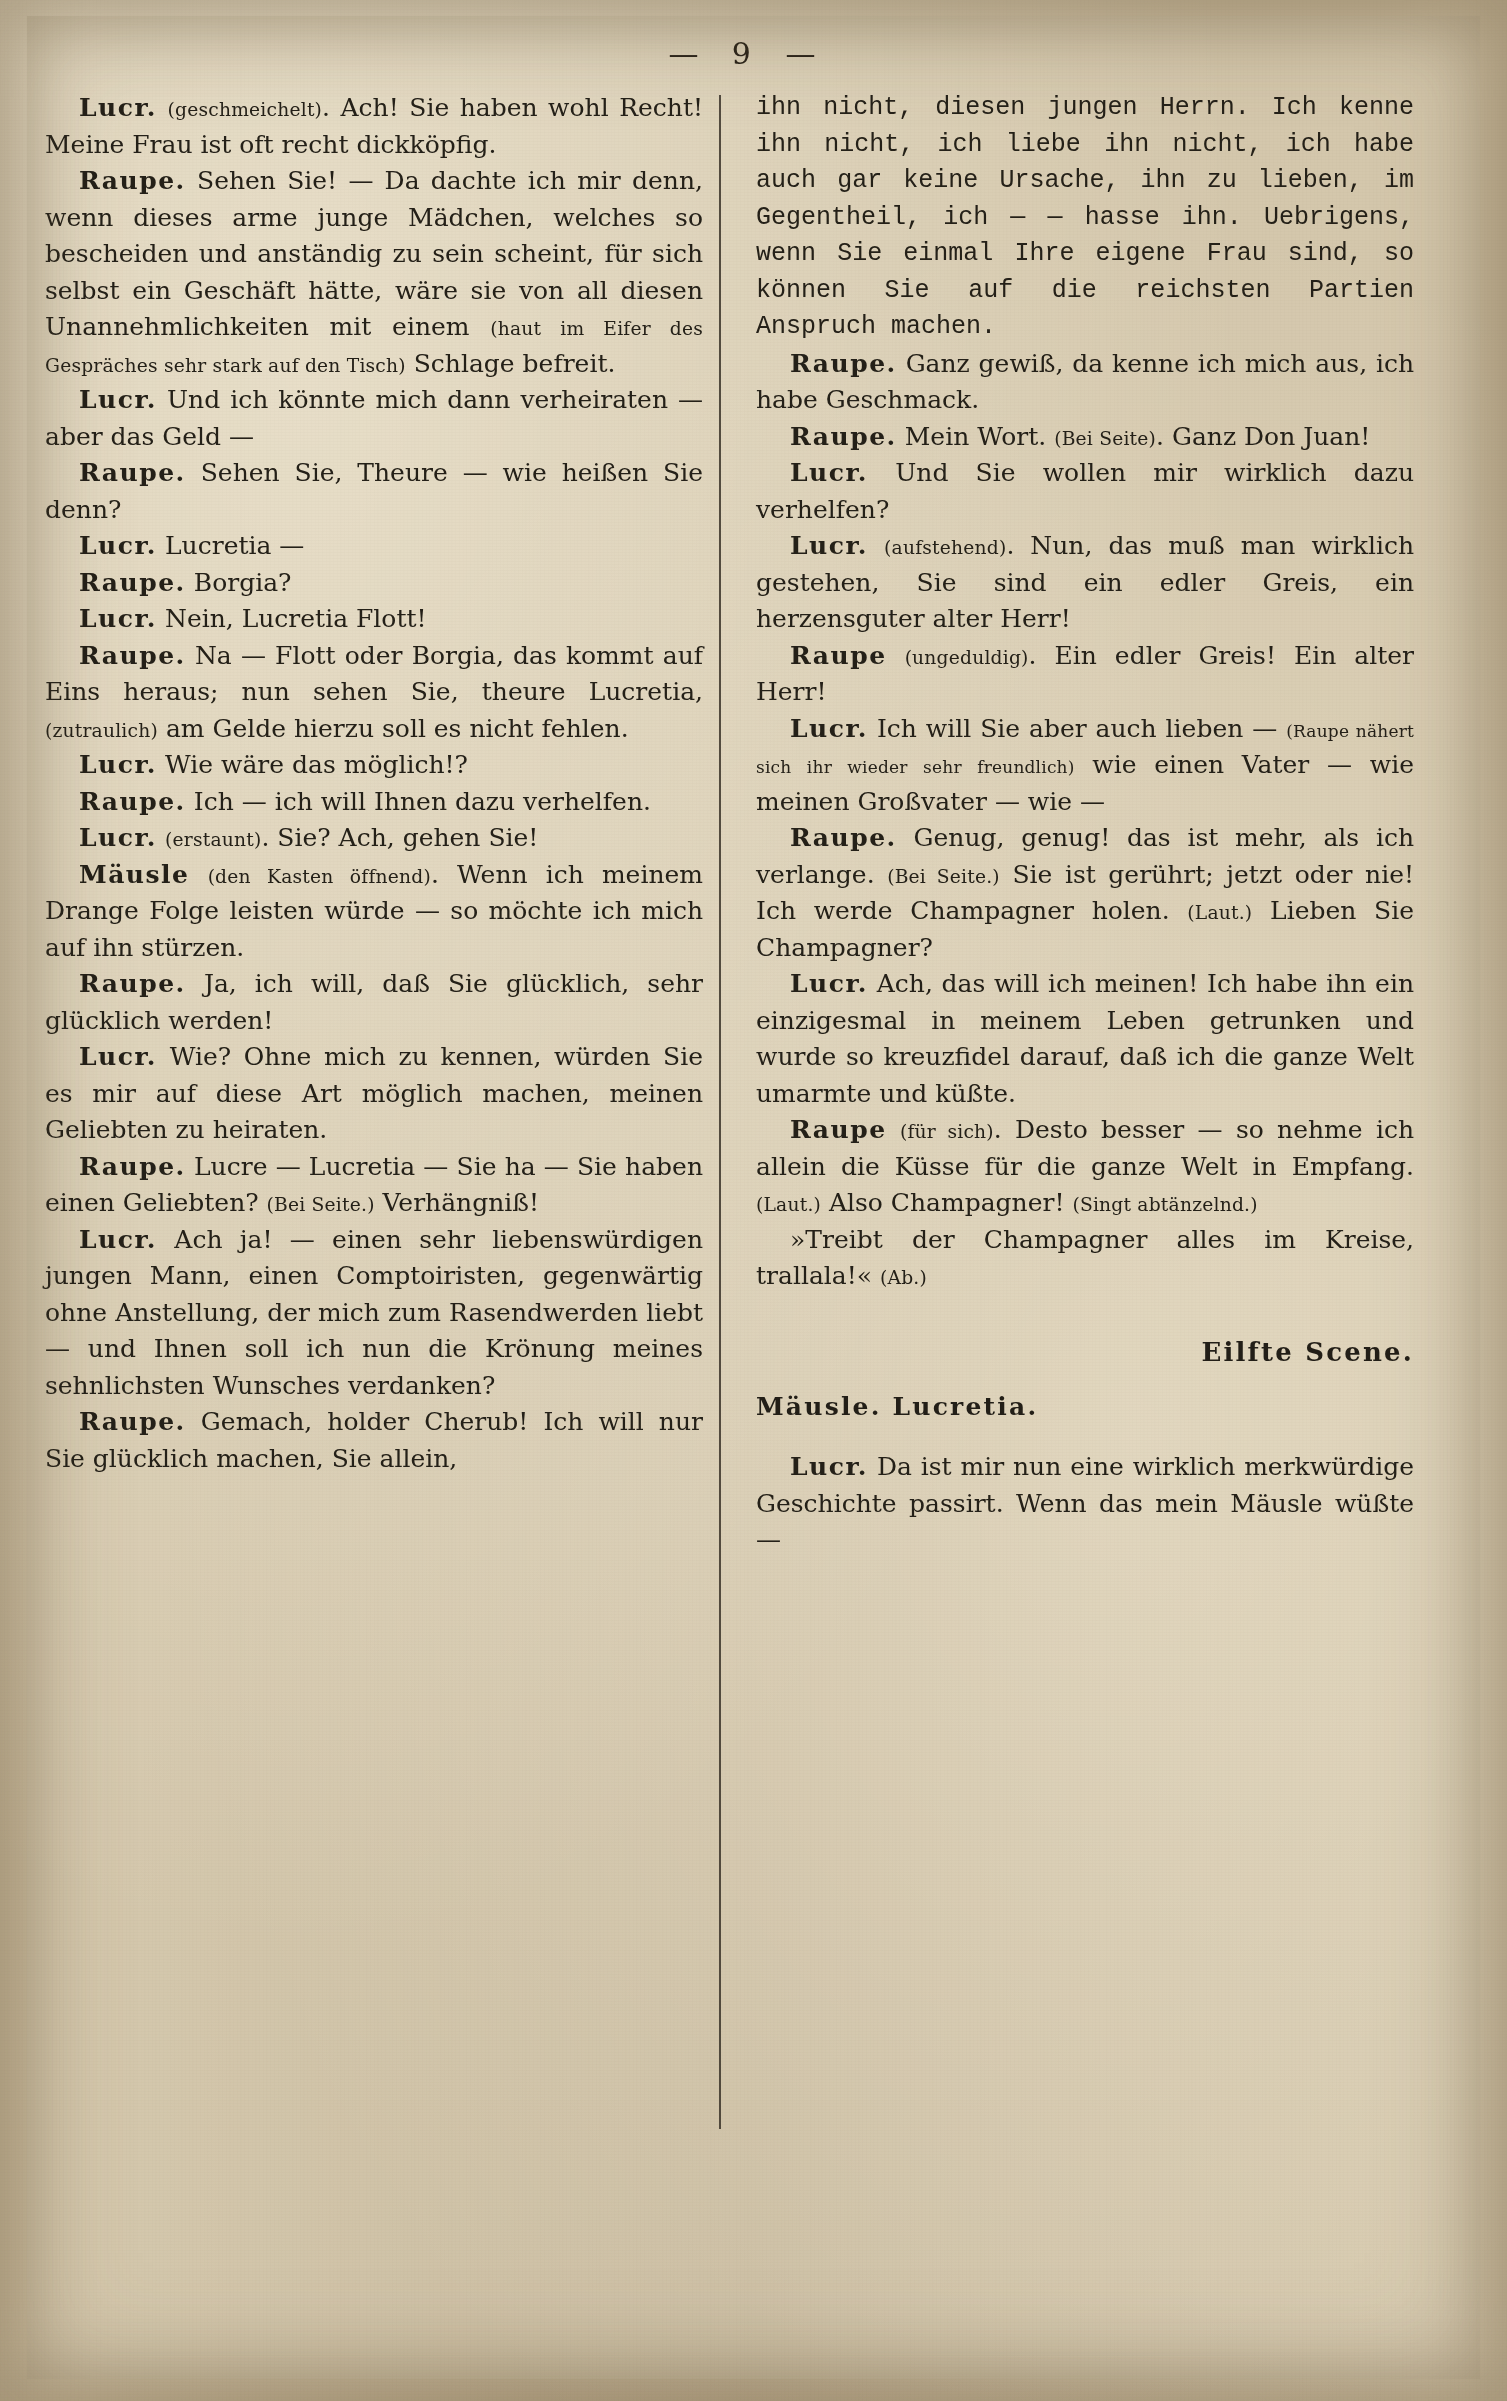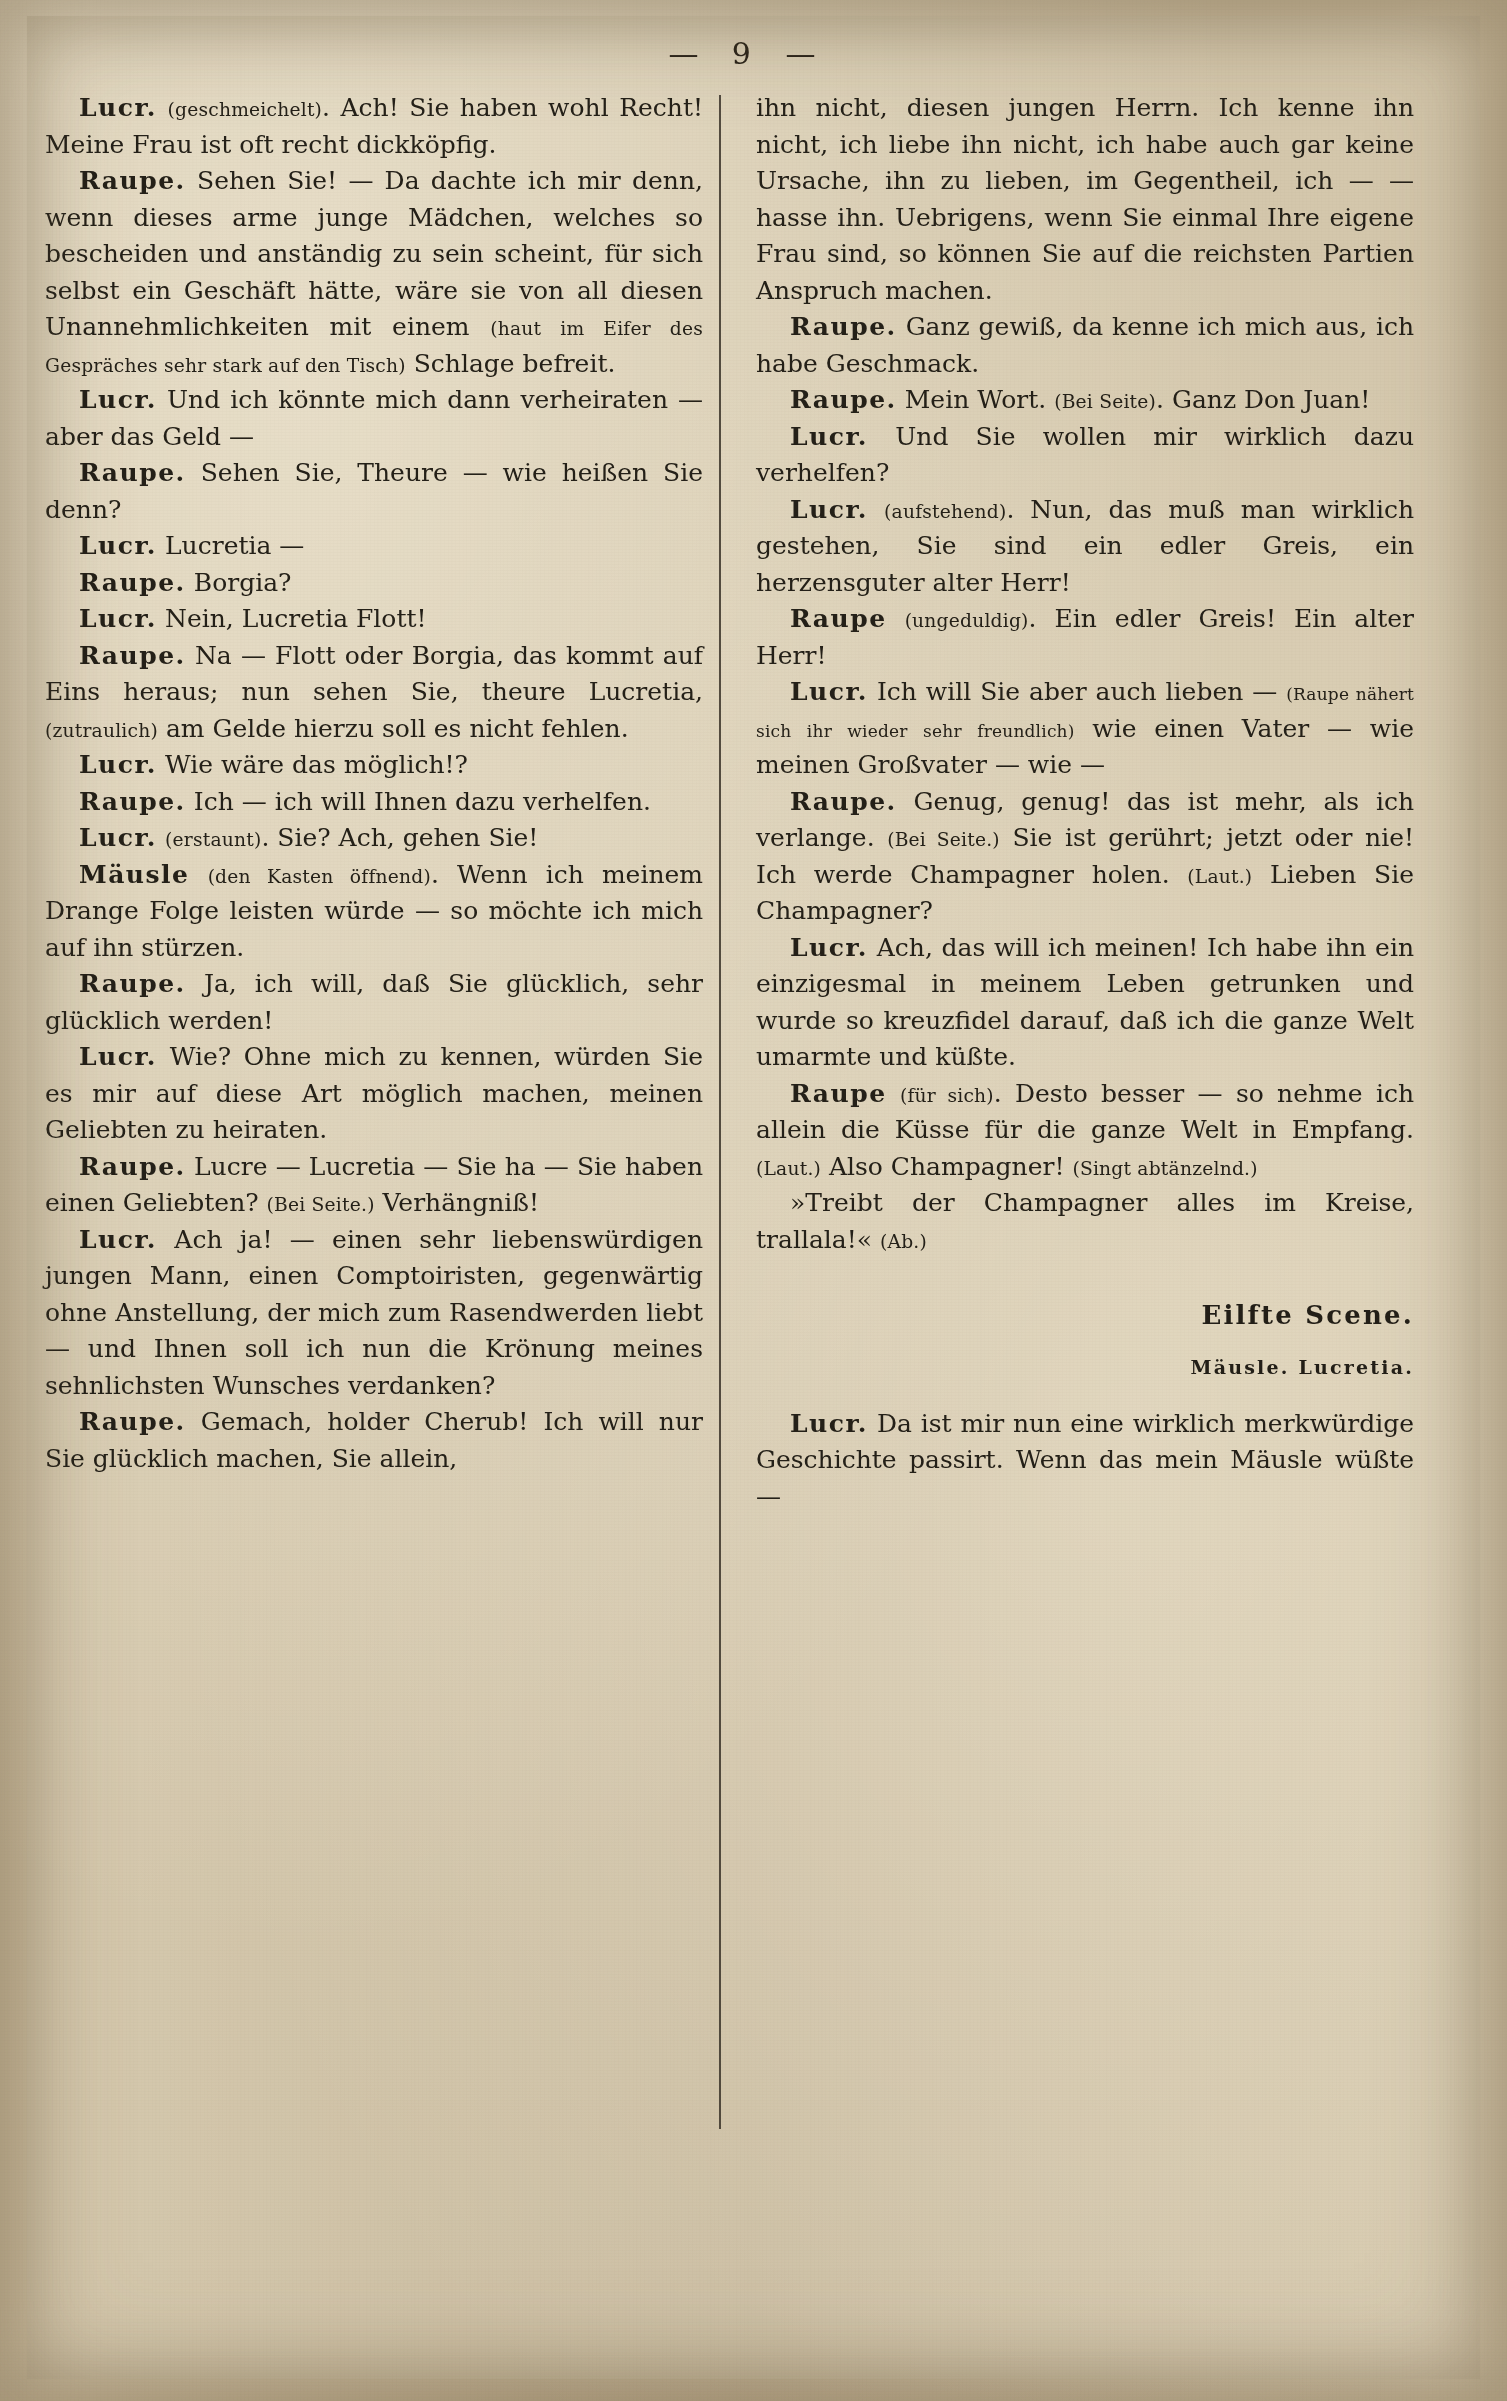--- a/index.html
+++ b/index.html
@@ -95,22 +95,22 @@
 
   h2.scene-title {
     text-align: right;
     font-size: 26px;
     letter-spacing: 2.2px;
     font-weight: 700;
     margin: 42px 0 25.4px 0;
     color: #221e17;
   }
   h3.scene-cast {
-    text-align: right;
-    font-size: 19px;
+    text-align: left;
+    font-size: 25px;
     letter-spacing: 2.2px;
     font-weight: 600;
     margin: 0 0 28px 0;
     color: #221e17;
   }
   .grain {
     position: absolute;
     inset: 0;
     pointer-events: none;
     opacity: 0.30;
@@ -155,21 +155,21 @@
           <p class="para"><span class="sp">Raupe.</span> Ich — ich will Ihnen dazu verhelfen.</p>
           <p class="para"><span class="sp">Lucr.</span> <span class="stage">(erstaunt)</span>. Sie? Ach, gehen Sie!</p>
           <p class="para"><span class="sp">Mäusle</span> <span class="stage">(den Kasten öffnend)</span>. Wenn ich meinem Drange Folge leisten würde — so möchte ich mich auf ihn stürzen.</p>
           <p class="para"><span class="sp">Raupe.</span> Ja, ich will, daß Sie glücklich, sehr glücklich werden!</p>
           <p class="para"><span class="sp">Lucr.</span> Wie? Ohne mich zu kennen, würden Sie es mir auf diese Art möglich machen, meinen Geliebten zu heiraten.</p>
           <p class="para"><span class="sp">Raupe.</span> Lucre — Lucretia — Sie ha — Sie haben einen Geliebten? <span class="stage">(Bei Seite.)</span> Verhängniß!</p>
           <p class="para"><span class="sp">Lucr.</span> Ach ja! — einen sehr liebenswürdigen jungen Mann, einen Comptoiristen, gegenwärtig ohne Anstellung, der mich zum Rasendwerden liebt — und Ihnen soll ich nun die Krönung meines sehnlichsten Wunsches verdanken?</p>
           <p class="para"><span class="sp">Raupe.</span> Gemach, holder Cherub! Ich will nur Sie glücklich machen, Sie allein,</p>
         </div>
       <div class="col right" id="col-right">
-          <p class="para" style="text-indent: 0px;">ihn nicht, diesen jungen Herrn. Ich kenne ihn nicht, ich liebe ihn nicht, ich habe auch gar keine Ursache, ihn zu lieben, im Gegentheil, ich — — hasse ihn. Uebrigens, wenn Sie einmal Ihre eigene Frau sind, so können Sie auf die reichsten Partien Anspruch machen.</p>
+          <p class="para" style="text-indent: 0px; font-family: Liberation Mono, monospace;">ihn nicht, diesen jungen Herrn. Ich kenne ihn nicht, ich liebe ihn nicht, ich habe auch gar keine Ursache, ihn zu lieben, im Gegentheil, ich — — hasse ihn. Uebrigens, wenn Sie einmal Ihre eigene Frau sind, so können Sie auf die reichsten Partien Anspruch machen.</p>
           <p class="para"><span class="sp">Raupe.</span> Ganz gewiß, da kenne ich mich aus, ich habe Geschmack.</p>
           <p class="para"><span class="sp">Raupe.</span> Mein Wort. <span class="stage">(Bei Seite)</span>. Ganz Don Juan!</p>
           <p class="para"><span class="sp">Lucr.</span> Und Sie wollen mir wirklich dazu verhelfen?</p>
           <p class="para"><span class="sp">Lucr.</span> <span class="stage">(aufstehend)</span>. Nun, das muß man wirklich gestehen, Sie sind ein edler Greis, ein herzensguter alter Herr!</p>
           <p class="para"><span class="sp">Raupe</span> <span class="stage">(ungeduldig)</span>. Ein edler Greis! Ein alter Herr!</p>
           <p class="para"><span class="sp">Lucr.</span> Ich will Sie aber auch lieben — <span class="stage sm">(Raupe nähert sich ihr wieder sehr freundlich)</span> wie einen Vater — wie meinen Großvater — wie —</p>
           <p class="para"><span class="sp">Raupe.</span> Genug, genug! das ist mehr, als ich verlange. <span class="stage">(Bei Seite.)</span> Sie ist gerührt; jetzt oder nie! Ich werde Champagner holen. <span class="stage">(Laut.)</span> Lieben Sie Champagner?</p>
           <p class="para"><span class="sp">Lucr.</span> Ach, das will ich meinen! Ich habe ihn ein einzigesmal in meinem Leben getrunken und wurde so kreuzfidel darauf, daß ich die ganze Welt umarmte und küßte.</p>
           <p class="para"><span class="sp">Raupe</span> <span class="stage">(für sich)</span>. Desto besser — so nehme ich allein die Küsse für die ganze Welt in Empfang. <span class="stage">(Laut.)</span> Also Champagner! <span class="stage">(Singt abtänzelnd.)</span></p>
           <p class="para">»Treibt der Champagner alles im Kreise, trallala!« <span class="stage">(Ab.)</span></p>

